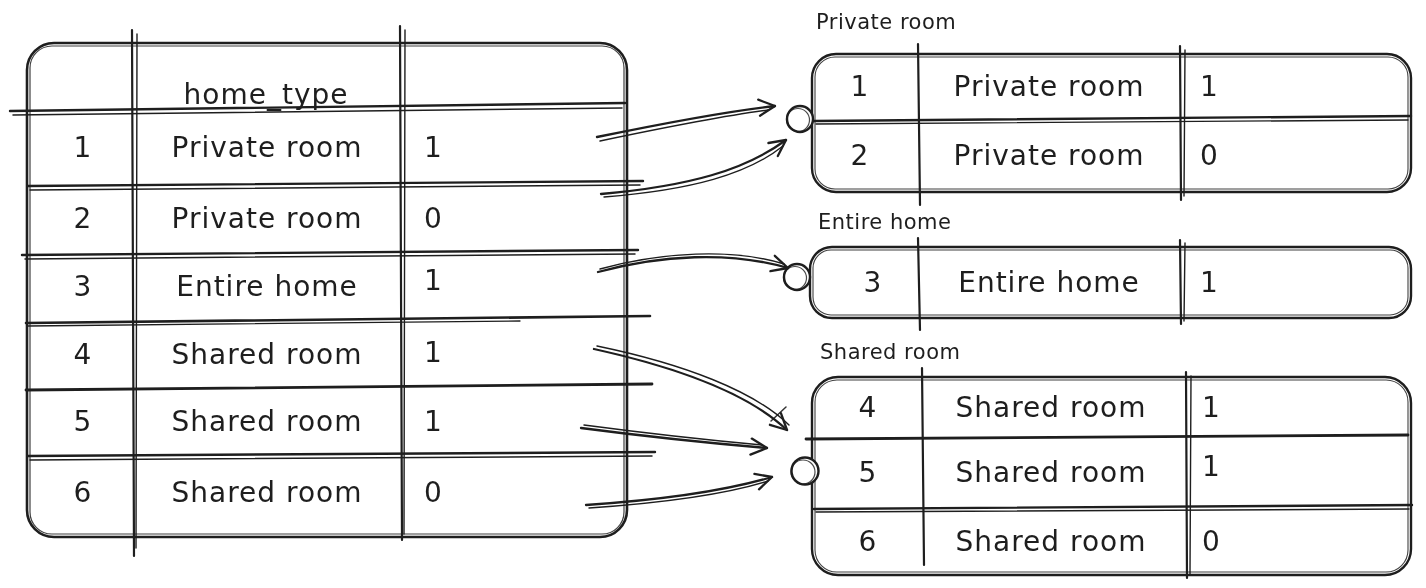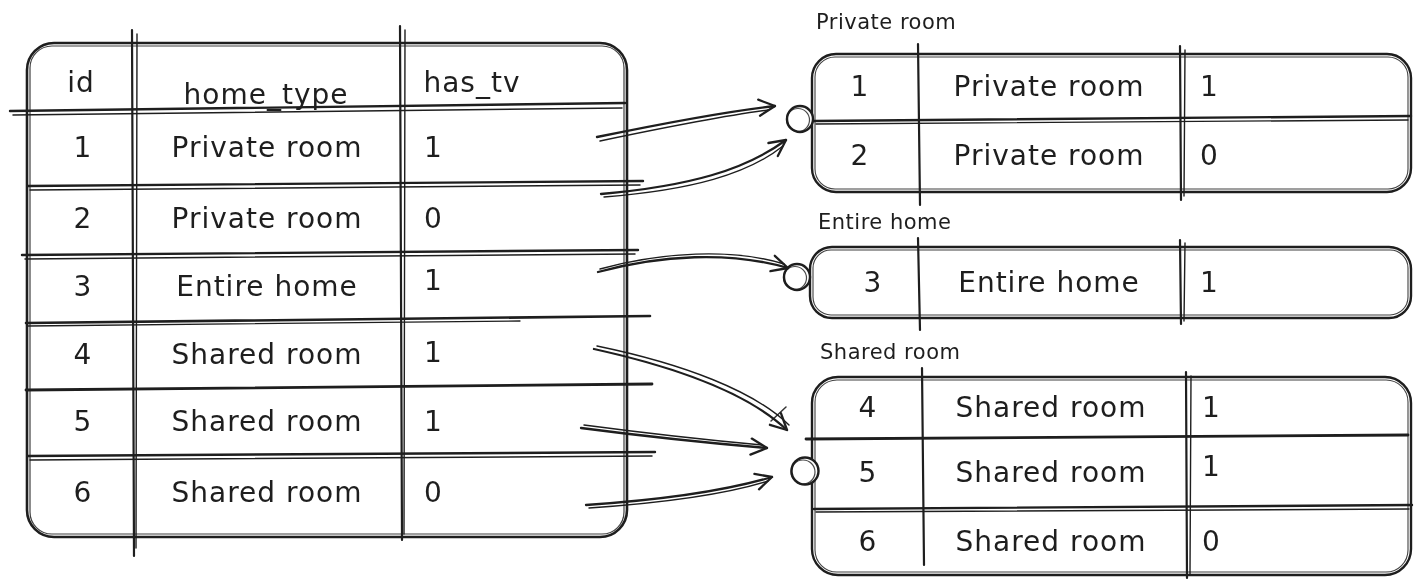--- a/index.html
+++ b/index.html
@@ -117,23 +117,21 @@
       <path d="M584,425 C652,434 718,441 762,445" stroke-width="1.4"></path>
       <path d="M750.4,454.6 L767,448 L751.8,438.6" stroke-width="2.3"></path>
     </g>
     <g>
       <path d="M586,505 C660,500 725,491 772,477" stroke-width="2.3"></path>
       <path d="M589,508 C662,503 727,494 768,481" stroke-width="1.4"></path>
       <path d="M759,489.3 L772,477 L754.4,473.9" stroke-width="2.3"></path>
     </g>
   </svg>
 
-  <div class="cell" style="left:26px;  top:56px; width:110px; height:52px;">id</div>
   <div class="cell" style="left:136px; top:68px; width:260px; height:52px;">home_type</div>
-  <div class="cell" style="left:412px; top:56px; width:120px; height:52px;">has_tv</div>
 
   <div class="cell" style="left:28px;  top:110px; width:110px; height:74px;">1</div>
   <div class="cell" style="left:138px; top:110px; width:258px; height:74px;">Private room</div>
   <div class="cell leftalign" style="left:424px; top:110px; width:150px; height:74px;">1</div>
 
   <div class="cell" style="left:28px;  top:184px; width:110px; height:68px;">2</div>
   <div class="cell" style="left:138px; top:184px; width:258px; height:68px;">Private room</div>
   <div class="cell leftalign" style="left:424px; top:184px; width:150px; height:68px;">0</div>
 
   <div class="cell" style="left:28px;  top:252px; width:110px; height:68px;">3</div>

